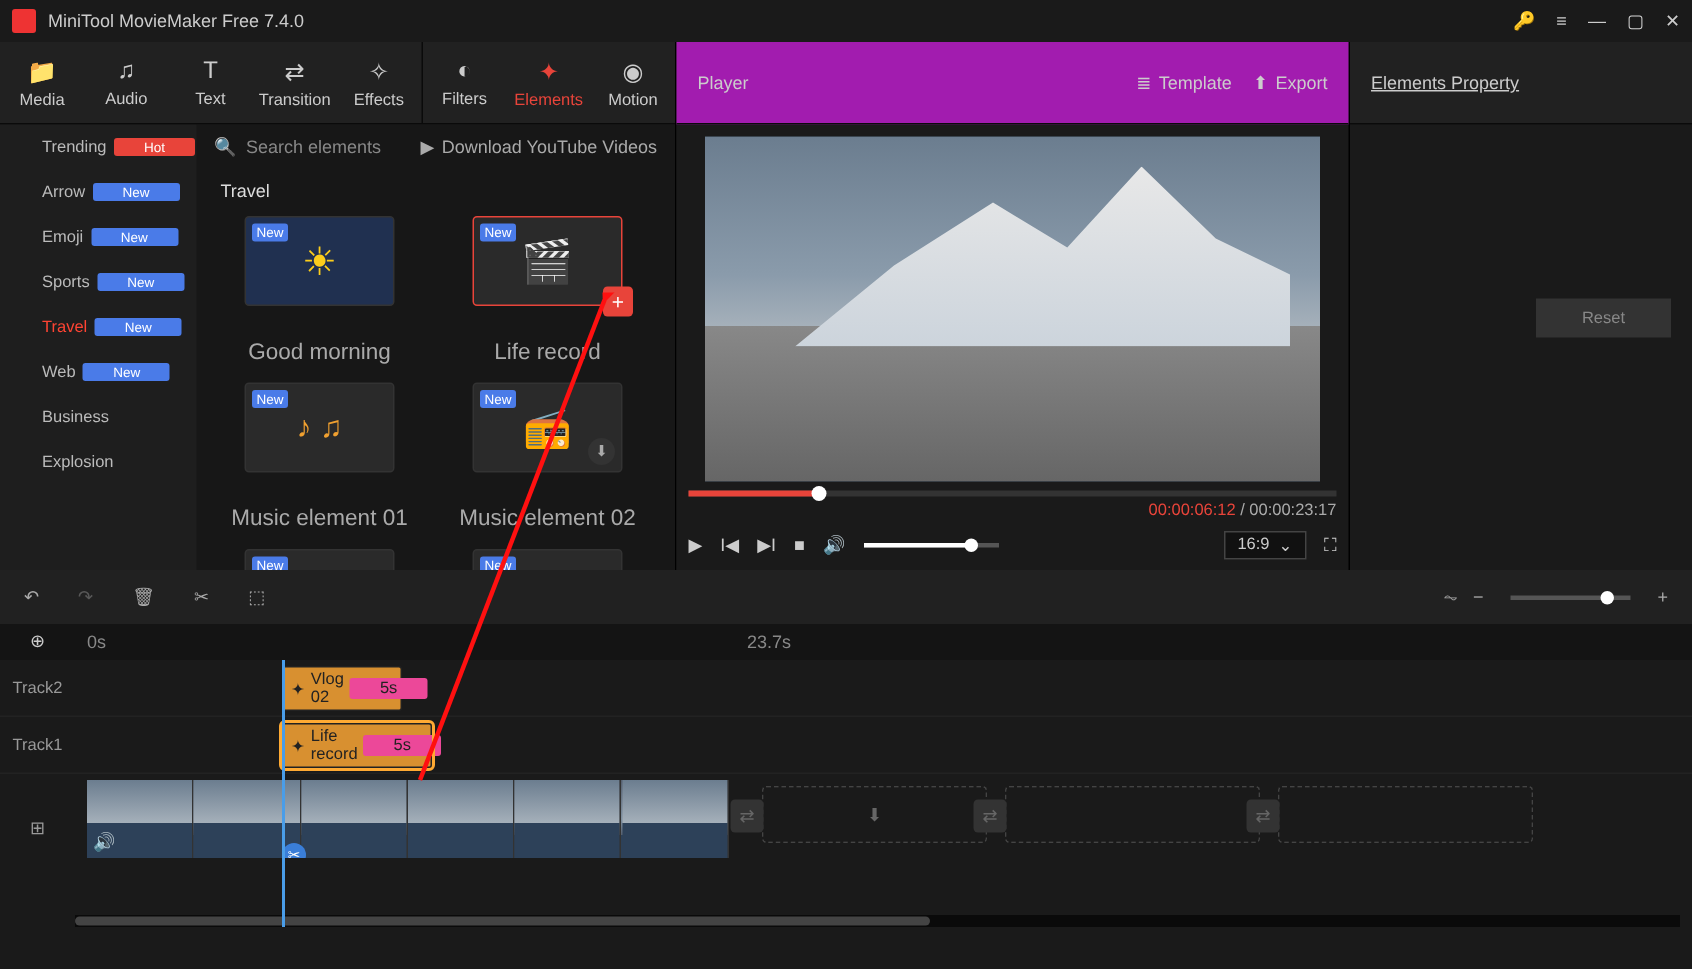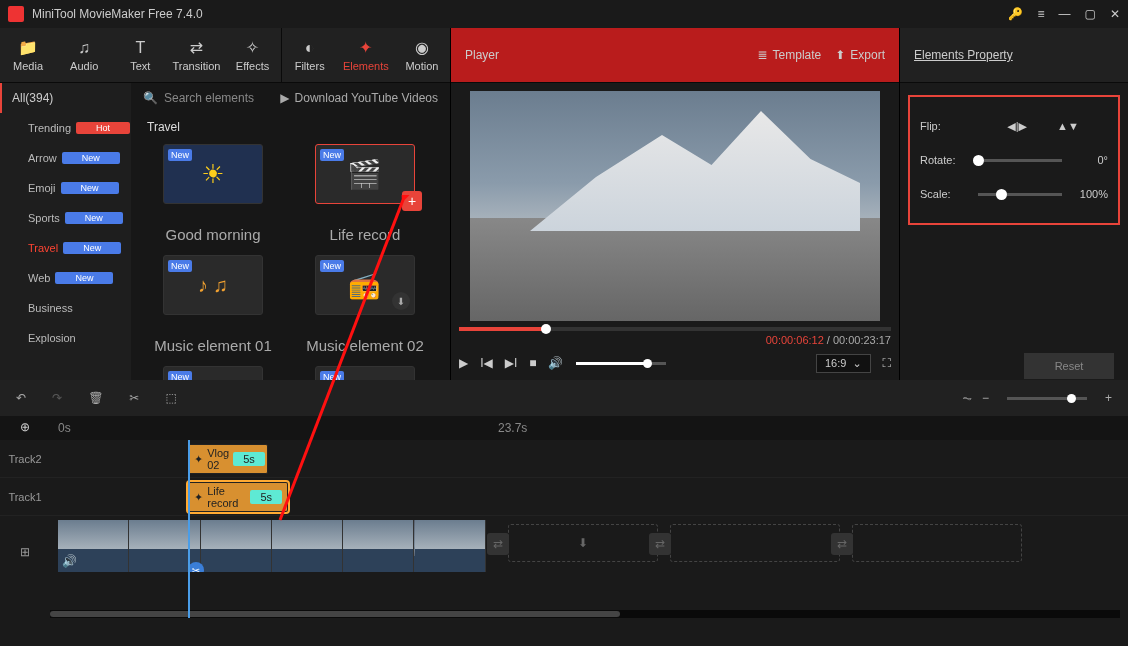--- a/index.html
+++ b/index.html
@@ -31,21 +31,21 @@
     .element-grid { display: flex; flex-wrap: wrap; gap: 12px; padding-top: 6px; overflow: hidden; }
     .element-card { width: 140px; }
     .element-thumb { width: 100px; height: 60px; margin: 0 auto; background: #2a2a2a; border: 1px solid #333; border-radius: 3px; position: relative; display: flex; align-items: center; justify-content: center; }
     .element-card.selected .element-thumb { border: 1px solid #e8443a; }
     .element-thumb .newtag { position: absolute; top: 4px; left: 4px; font-size: 9px; background: #4a7be8; color: #fff; padding: 1px 3px; border-radius: 2px; }
     .element-name { text-align: center; margin-top: 22px; font-size: 15px; color: #aaa; }
     .add-btn { position: absolute; bottom: -8px; right: -8px; width: 20px; height: 20px; background: #e8443a; border-radius: 3px; display: flex; align-items: center; justify-content: center; color: #fff; font-size: 14px; }
     .dl-btn { position: absolute; bottom: 4px; right: 4px; width: 18px; height: 18px; background: #333; border-radius: 9px; display: flex; align-items: center; justify-content: center; color: #aaa; font-size: 10px; }
     .sun { color: #fccd1b; font-size: 26px; }
     .preview-panel { width: 449px; display: flex; flex-direction: column; background: #1a1a1a; border-right: 1px solid #000; }
-    .preview-head { height: 55px; display: flex; align-items: center; padding: 0 14px; gap: 14px; color: #ccc; border-bottom: 1px solid #0a0a0a; background: #b91c1c;}
+    .preview-head { height: 55px; display: flex; align-items: center; padding: 0 14px; gap: 14px; color: #ccc; border-bottom: 1px solid #0a0a0a; background: #a21caf;}
     .preview-head .spacer { flex: 1; }
     .preview-body { flex: 1; display: flex; flex-direction: column; align-items: center; padding: 8px 0 2px; }
     .video { width: 410px; height: 230px; background: #3a4a5a; position: relative; overflow: hidden; }
     .mountain { position: absolute; bottom: 90px; left: 60px; right: 20px; height: 120px; background: linear-gradient(180deg, #e8e8e8, #ccd4dc); clip-path: polygon(0 100%, 20% 55%, 40% 20%, 55% 45%, 70% 0, 85% 40%, 100% 60%, 100% 100%); }
     .sky { position: absolute; top: 0; left: 0; right: 0; bottom: 0; background: linear-gradient(180deg, #6b7d8f 0%, #8a9bab 40%, #a5b0ba 55%, #888 55%, #666 100%); }
     .playbar { width: 432px; height: 4px; background: #333; margin-top: 6px; position: relative;}
     .playbar .prog { position: absolute; top: 0; left: 0; height: 4px; width: 85px; background: #e8443a; }
     .playbar .thumb { position: absolute; top: -3px; left: 82px; width: 10px; height: 10px; background: #fff; border-radius: 5px; }
     .timecode { width: 432px; display: flex; justify-content: flex-end; margin-top: 3px; font-size: 11px; }
     .timecode .cur { color: #e8443a; }
@@ -66,21 +66,21 @@
     .timeline-toolbar { height: 36px; background: #212121; display: flex; align-items: center; padding: 0 16px; gap: 26px; color: #aaa; }
     .timeline-toolbar .right-tools { margin-left: auto; display: flex; align-items: center; gap: 10px; }
     .zoom-track { width: 80px; height: 3px; background: #555; position: relative; margin: 0 8px;}
     .zoom-track .dot { position: absolute; top: -3px; left: 60px; width: 9px; height: 9px; background: #fff; border-radius: 5px;}
     .timeline-ruler { height: 24px; background: #141414; display: flex; align-items: center; position: relative; padding-left: 58px; color: #888;}
     .ruler-add { position: absolute; left: 20px; top: 4px; color: #ccc;}
     .tracks-region { position: relative; background: #1a1a1a; height: 178px; overflow: hidden;}
     .track-row { height: 38px; display: flex; align-items: center; border-bottom: 1px solid #222; }
     .track-label { width: 50px; text-align: center; font-size: 11px; color: #999; }
     .clip { position: absolute; height: 30px; background: #d89030; border: 1px solid #222; border-radius: 2px; display: flex; align-items: center; padding: 0 5px; gap: 4px; color: #222; font-size: 11px; font-weight: 500;}
-    .clip .dur { background: #5eead4; padding: 1px 10px; color: #222; border-radius: 2px; }
+    .clip .dur { background: #ec4899; padding: 1px 20px; color: #222; border-radius: 2px; }
     .clip.selected { outline: 2px solid #ffaa33; }
     .video-track { height: 63px; display: flex; align-items: stretch; margin-top: 4px; }
     .vt-label { width: 50px; display: flex; align-items: center; justify-content: center; color: #999; }
     .vt-content { position: relative; flex: 1; }
     .vt-strip { position: absolute; top: 0; left: 8px; width: 428px; height: 52px; background: linear-gradient(180deg, #556070 0%, #8090a0 50%, #556070 70%, #2d4159 70%, #2d4159 100%); overflow: hidden; }
     .vt-strip .seg { position: absolute; top:0; bottom:0; width: 71.3px; border-right:1px solid #333; background: linear-gradient(180deg, #6b7d8f 0%, #a5b0ba 55%, #2d4159 55%, #2d4159 100%);}
     .vt-strip .speaker { position: absolute; bottom: 4px; left: 4px; color: #fff; font-size:12px; z-index: 3;}
     .vt-strip .cut { position: absolute; bottom: -6px; left: 130px; width: 16px; height:16px; background: #3a7ed8; border-radius: 8px; display:flex; align-items:center; justify-content:center; color:#fff; font-size:10px;}
     .playhead { position: absolute; top: -22px; left: 188px; width: 2px; height: 200px; background: #4a9de8; z-index: 5;}
     .slot-row { display: flex; gap: 12px; margin-left: 58px; position: absolute; top: 84px;}
@@ -137,23 +137,20 @@
           <span class="icon">✦</span>
           <span>Elements</span>
         </div>
       <div class="item">
           <span class="icon">◉</span>
           <span>Motion</span>
         </div>
     </div>
     <div class="browser-area">
       <div class="sidebar">
-        <div class="sidebar-head">
-            <span>All(394)</span>
-          </div>
         <div class="sidebar-item">
             <span>Trending</span>
             <span class="badge hot">Hot</span>
           </div>
         <div class="sidebar-item">
             <span>Arrow</span>
             <span class="badge new">New</span>
           </div>
         <div class="sidebar-item">
             <span>Emoji</span>
@@ -280,45 +277,20 @@
           </div>
         <span>⛶</span>
       </div>
     </div>
   </div>
 
   <div class="property-panel">
     <div class="property-head">
         <span>Elements Property</span>
       </div>
-    <div class="property-body">
-      <div class="property-box">
-        <div class="prop-row">
-          <span class="label">Flip:</span>
-          <span style="flex:1;display:flex;gap:30px;justify-content:center;">
-            <span>◀|▶</span>
-            <span>▲▼</span>
-          </span>
-        </div>
-        <div class="prop-row">
-          <span class="label">Rotate:</span>
-          <div class="slider">
-              <div class="dot" style="left:-5px;"></div>
-            </div>
-          <span style="width:36px;text-align:right;">0°</span>
-        </div>
-        <div class="prop-row">
-          <span class="label">Scale:</span>
-          <div class="slider">
-              <div class="dot" style="left:18px;"></div>
-            </div>
-          <span style="width:36px;text-align:right;">100%</span>
-        </div>
-      </div>
-    </div>
     <div class="reset-btn">
         <span>Reset</span>
       </div>
   </div>
 </div>
 
 <div class="timeline-toolbar">
   <span>↶</span>
   <span style="opacity:0.4;">↷</span>
   <span>🗑</span>

